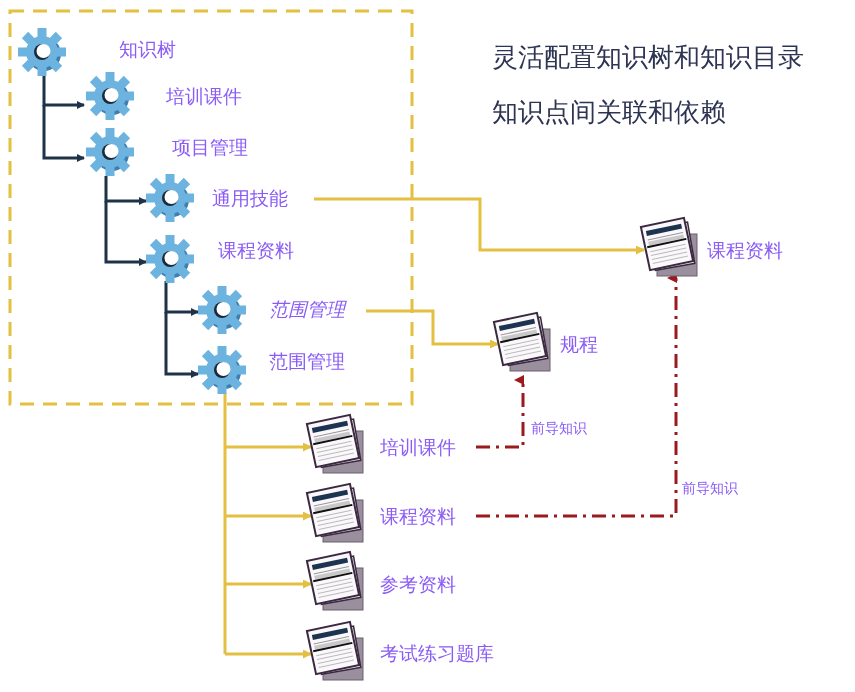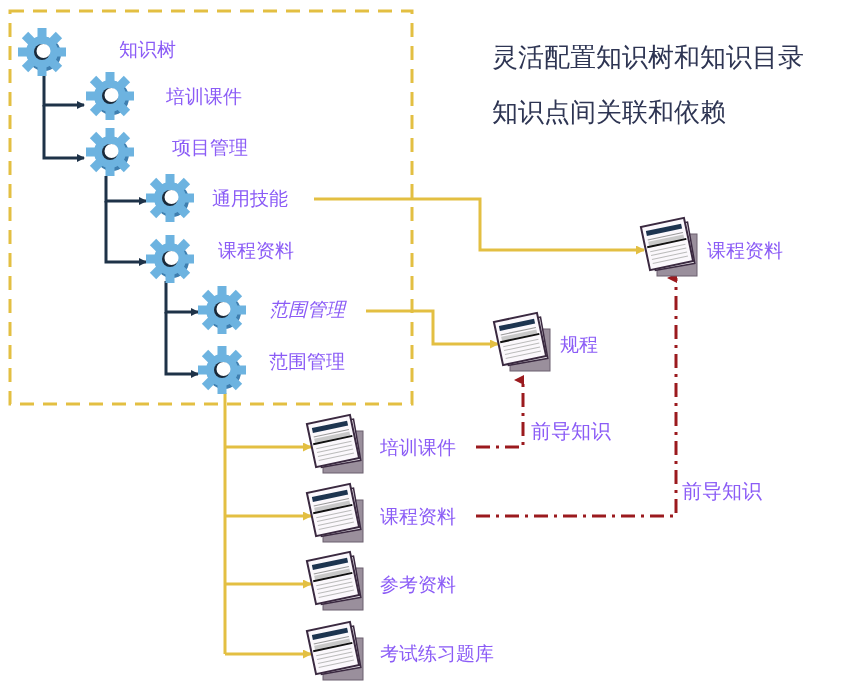--- a/index.html
+++ b/index.html
@@ -1,21 +1,21 @@
 <!DOCTYPE html>
 <html><head>
 <meta charset="utf-8">
 <style>
   html, body { margin:0; padding:0; background:#ffffff; }
   body { width:855px; height:692px; position:relative; overflow:hidden;
          font-family:"DejaVu Sans", "Liberation Sans", sans-serif; }
   #canvas { position:absolute; left:0; top:0; }
   .lbl { position:absolute; color:#8b5cf6; font-size:19px; white-space:nowrap; line-height:1; }
   .title { position:absolute; color:#2e3553; font-size:26px; white-space:nowrap; line-height:1;text-align:right; }
-  .small { font-size:20px;text-align:right; }
+  .small { font-size:14px;text-align:right; }
 </style>
 </head>
 <body>
 
 <svg id="canvas" width="855" height="692" viewBox="0 0 855 692">
   <defs>
     <marker id="arrDark" markerWidth="8" markerHeight="8" refX="7" refY="4" orient="auto" markerUnits="userSpaceOnUse">
       <path d="M0,0 L8,4 L0,8 z" fill="#1e3248"></path>
     </marker>
     <marker id="arrGold" markerWidth="9" markerHeight="9" refX="8" refY="4.5" orient="auto" markerUnits="userSpaceOnUse">

